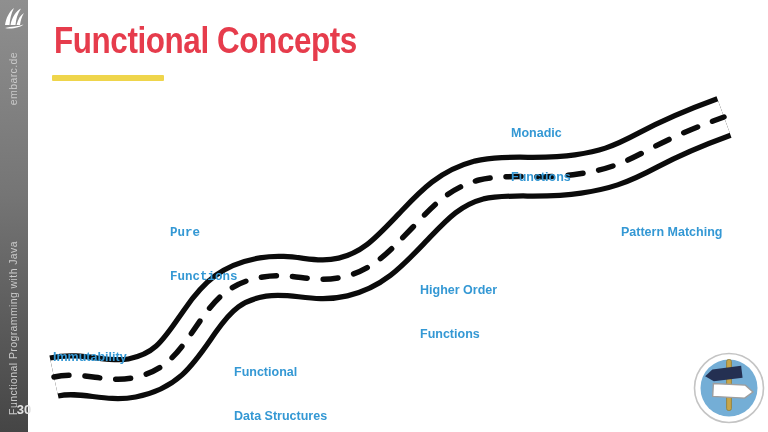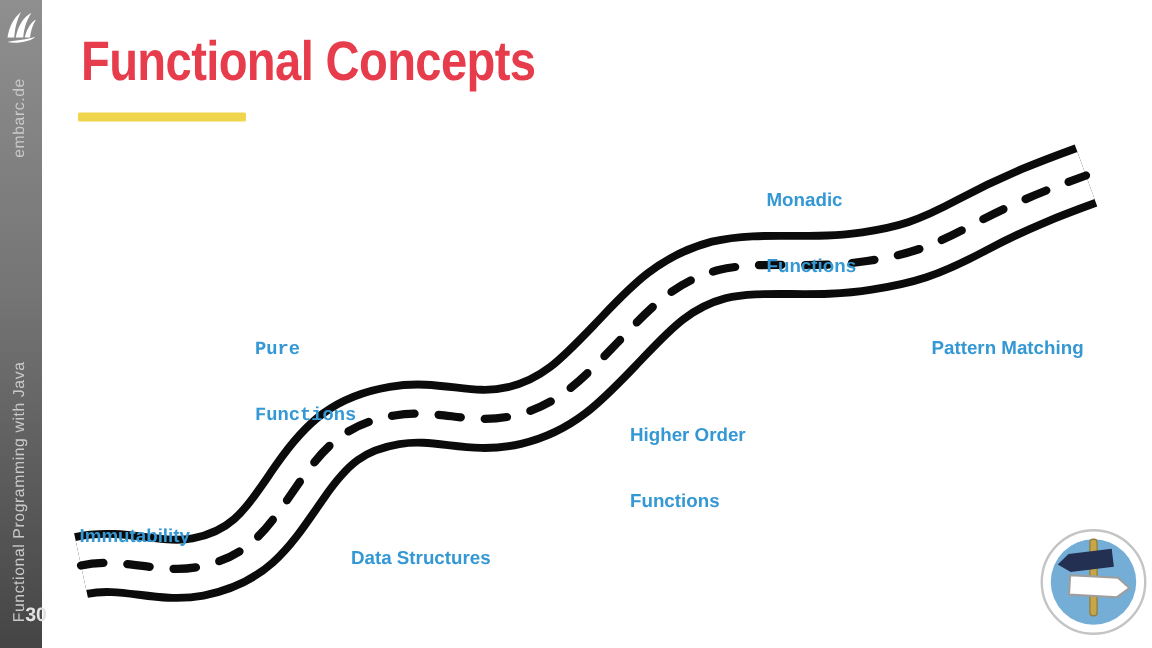--- a/index.html
+++ b/index.html
@@ -69,20 +69,21 @@
 
   <div class="milestone m0">
     <span>Immutability</span>
     <span></span>
   </div>
   <div class="milestone m1">
     <span>Pure</span>
     <span>Functions</span>
   </div>
   <div class="milestone m2">
+    <span>Functional</span>
     <span>Data Structures</span>
   </div>
   <div class="milestone m4">
     <span>Higher Order</span>
     <span>Functions</span>
   </div>
   <div class="milestone m5">
     <span>Monadic</span>
     <span>Functions</span>
   </div>

